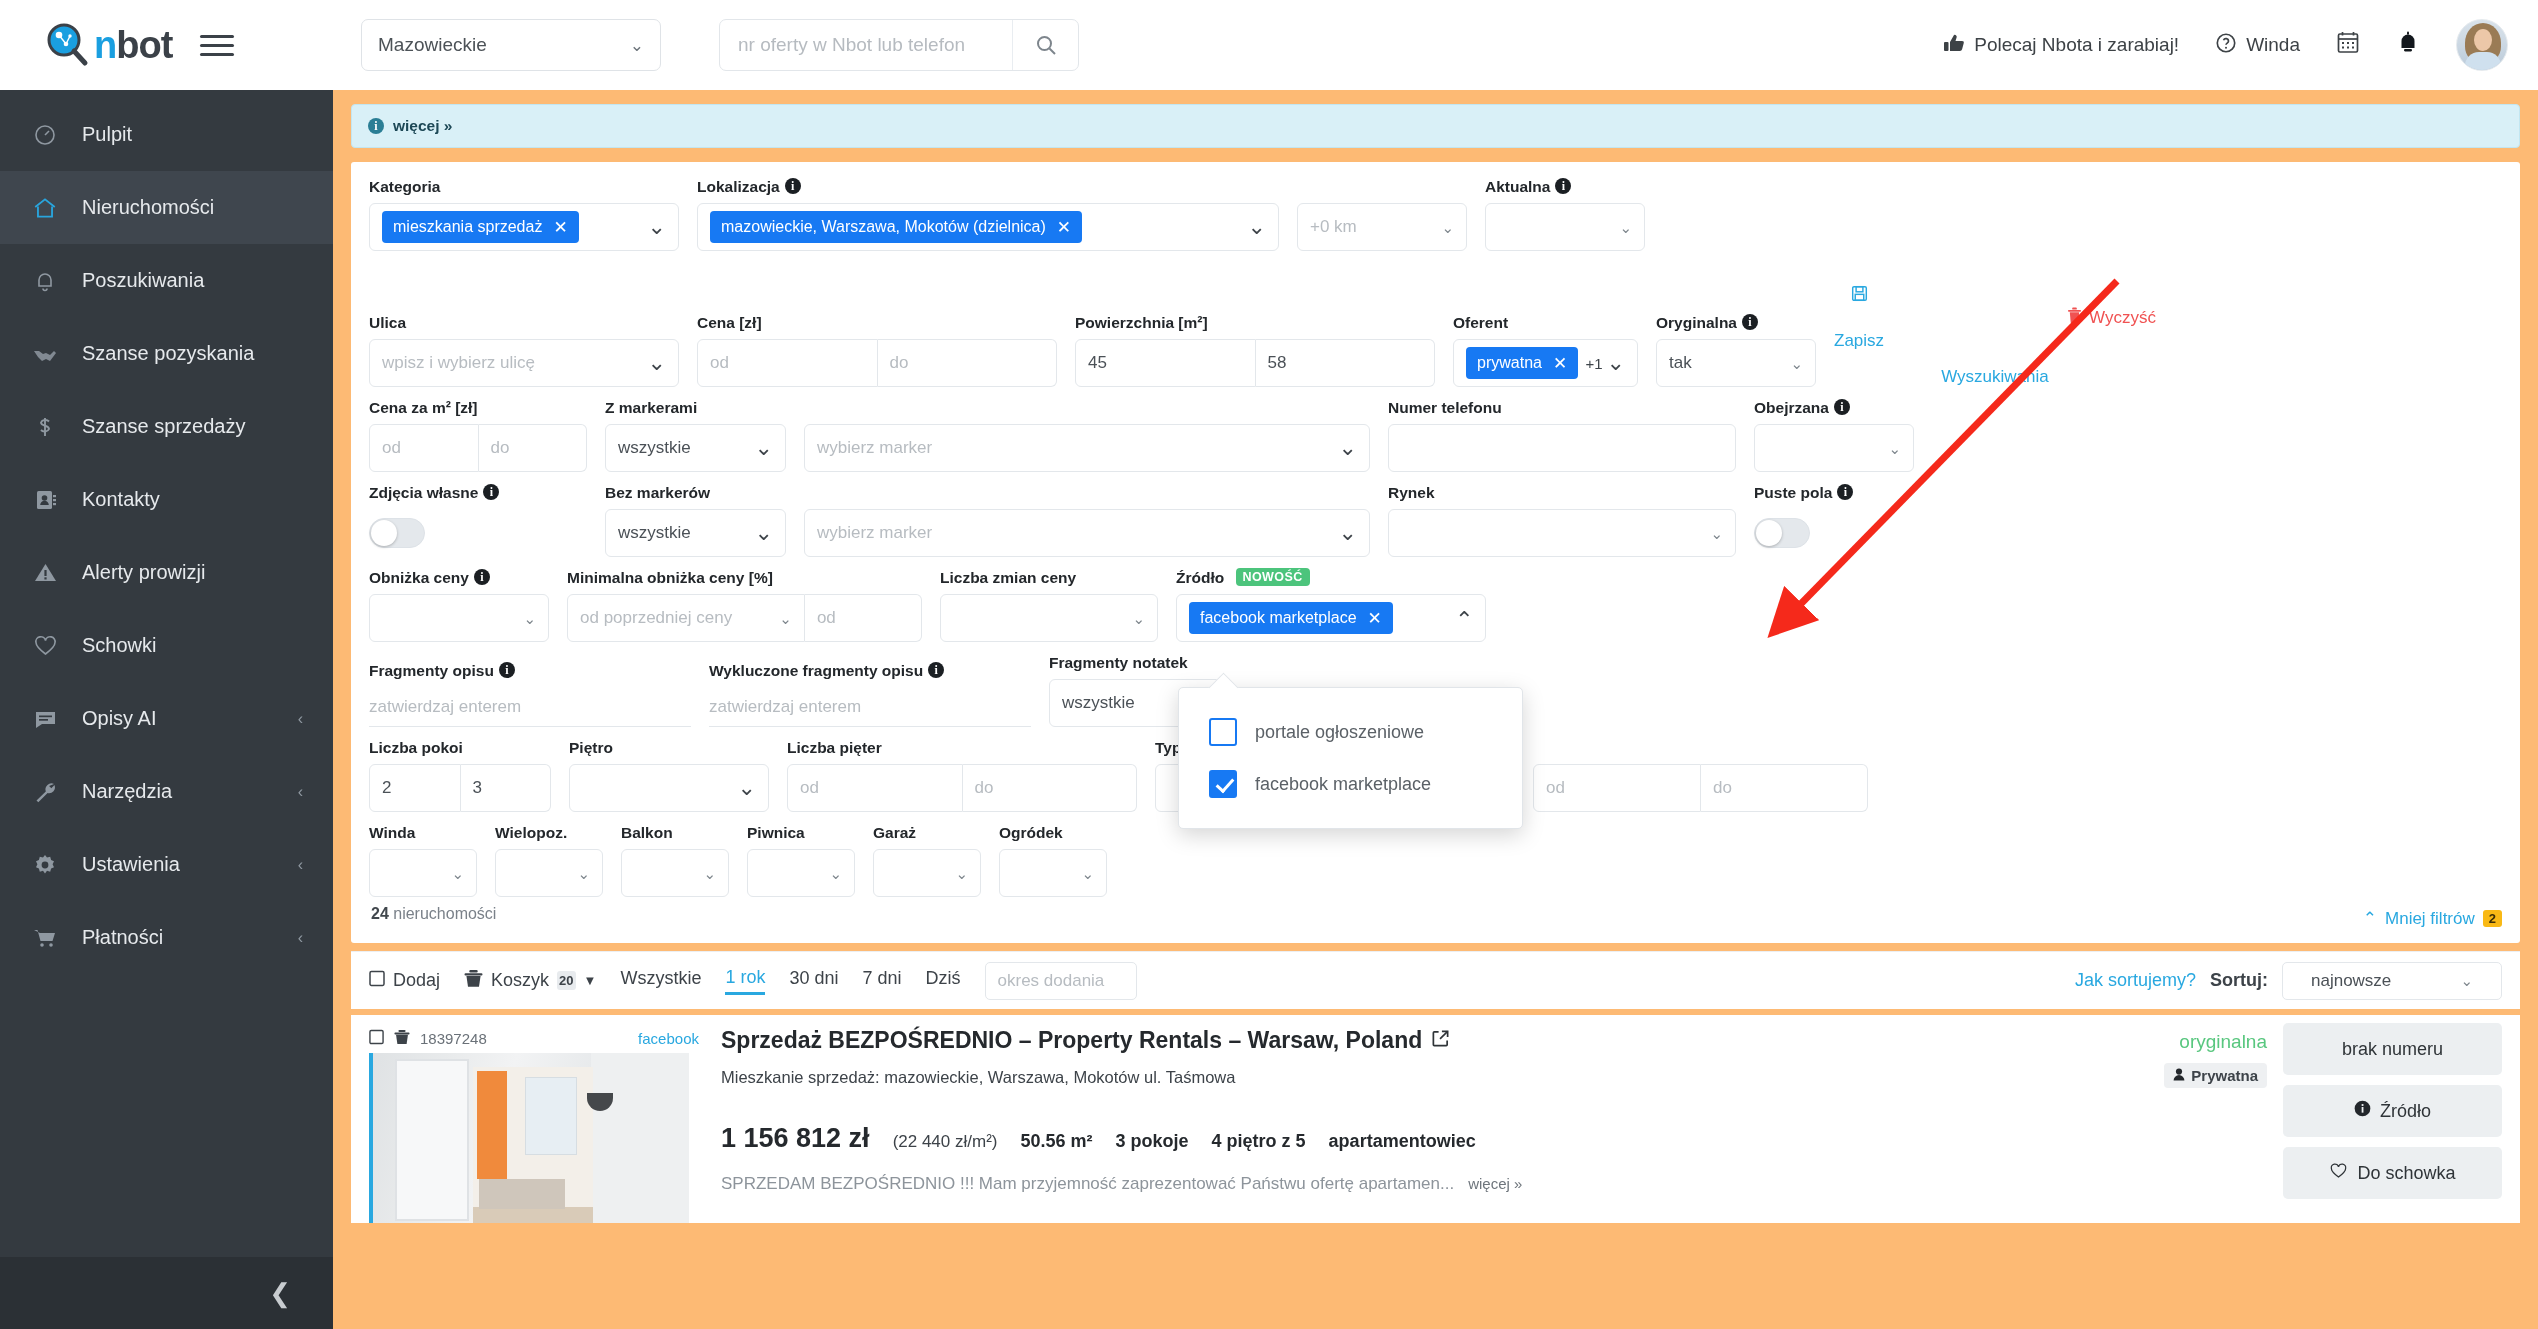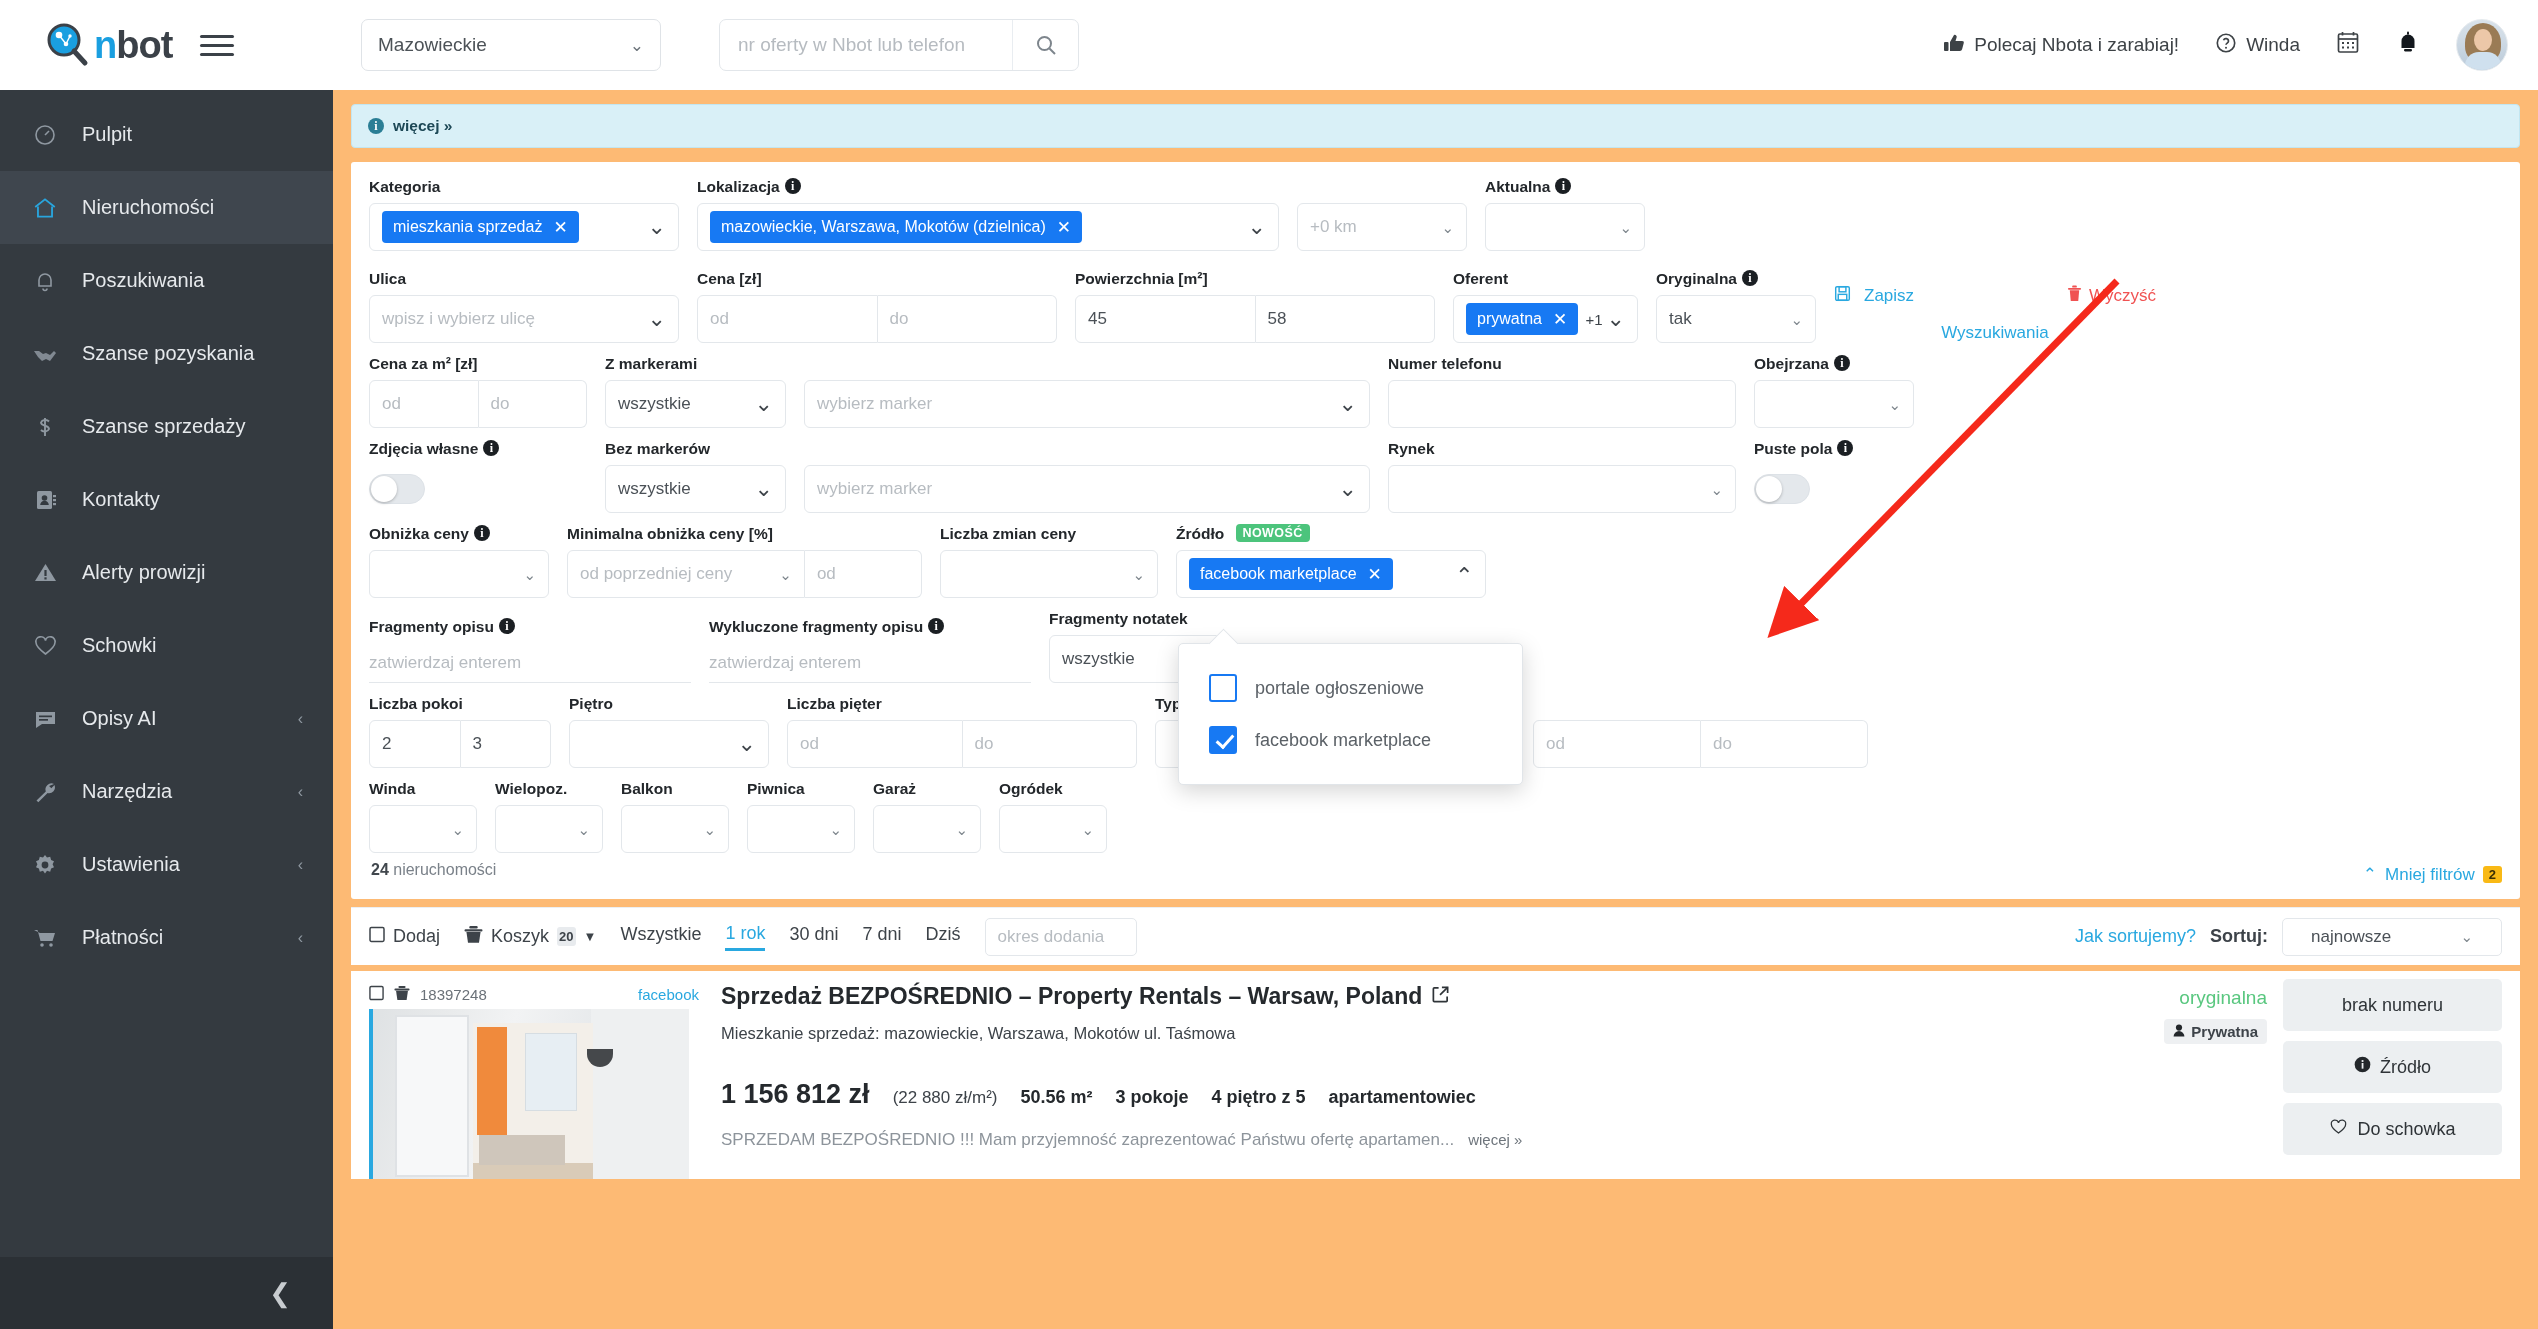--- a/index.html
+++ b/index.html
@@ -148,21 +148,21 @@
   }
   .row { display:flex; align-items:flex-end; }
   .fld { margin-right:18px; }
 
   .btn-search {
     background:#29a8e0; color:#fff; border:none; border-radius:5px;
     height:50px; width:322px; font-size:20px; font-weight:bold;
     display:flex; align-items:center; justify-content:center; gap:10px; cursor:pointer;
     font-family:inherit;
   }
-  .link-save { color:#29a8e0; font-size:17px; display:flex; align-items:center; gap:13px; cursor:pointer; }
+  .link-save { color:#29a8e0; font-size:17px; display:flex; align-items:center; gap:24px; cursor:pointer;flex-direction:column; }
   .link-clear { color:#f05252; font-size:17px; display:flex; align-items:center; gap:7px; cursor:pointer; }
   .link-plain { color:#29a8e0; font-size:17px; cursor:pointer; }
 
   .badge-new {
     background:#4cc47c; color:#fff; font-size:12.5px; font-weight:bold;
     padding:2px 7px; border-radius:4px; letter-spacing:.4px; margin-left:7px;
     vertical-align:2px;
   }
 
   
@@ -944,21 +944,21 @@
               <svg width="19" height="19" viewBox="0 0 20 20" fill="none" stroke="#2f3438" stroke-width="1.8">
                   <path d="M8 3 H3.5 a1 1 0 0 0-1 1 V16.5 a1 1 0 0 0 1 1 H16 a1 1 0 0 0 1-1 V12"></path>
                   <path d="M11.5 2.5 H17.5 V8.5"></path>
                   <path d="M17.5 2.5 L9.5 10.5"></path>
                 </svg>
             </span>
           </div>
           <div class="card-sub">Mieszkanie sprzedaż: mazowieckie, Warszawa, Mokotów ul. Taśmowa</div>
           <div class="card-price">
             <span class="big">1 156 812 zł</span>
-            <span class="perm">(22 880 zł/m²)</span>
+            <span class="perm">(22 440 zł/m²)</span>
             <span>50.56 m²</span>
             <span>3 pokoje</span>
             <span>4 piętro z 5</span>
             <span>apartamentowiec</span>
           </div>
           <div class="card-desc">
             <span>SPRZEDAM BEZPOŚREDNIO !!! Mam przyjemność zaprezentować Państwu ofertę apartamen...</span>
             <span class="more">więcej »</span>
           </div>
         </div>

